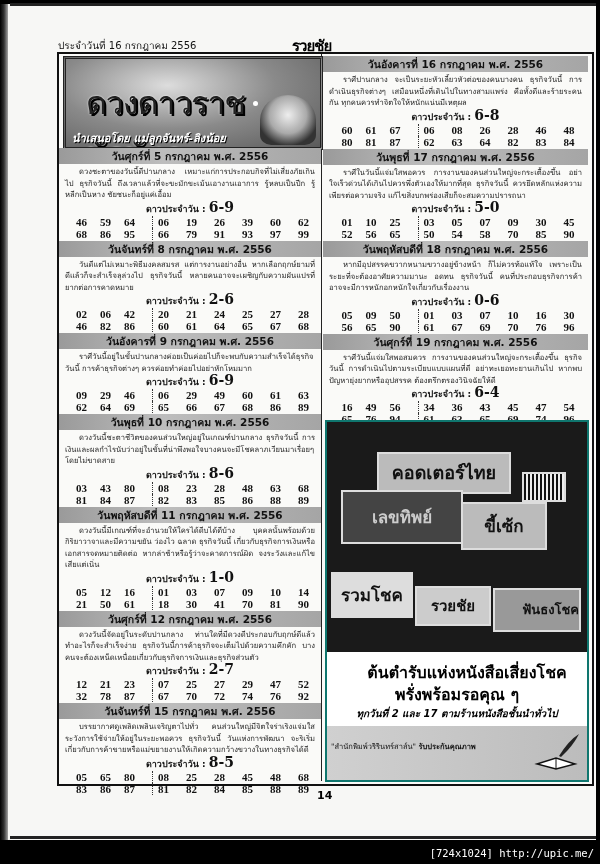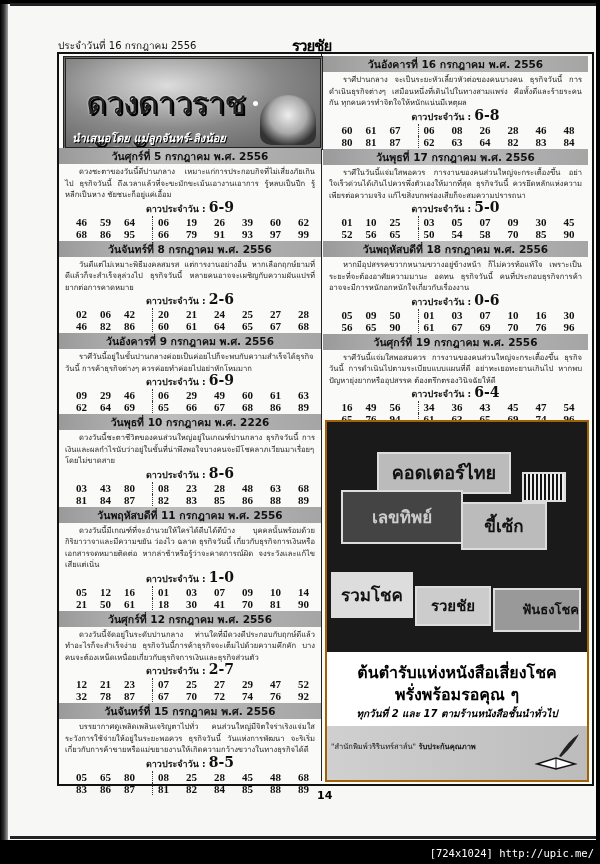--- a/index.html
+++ b/index.html
@@ -18,24 +18,24 @@
   .banner-sub{position:absolute;left:6px;top:70px;font-family:"DejaVu Sans",sans-serif;font-size:11px;font-style:italic;font-weight:bold;color:#fff;text-shadow:1px 1px 0 #000;}
   .banner-lion{position:absolute;right:4px;top:36px;width:56px;height:50px;background:radial-gradient(circle at 50% 40%,#eee 0,#aaa 45%,#333 75%);border-radius:50% 50% 20% 20%;}
   .banner-star{position:absolute;right:62px;top:42px;width:5px;height:5px;border-radius:50%;background:#fff;}
   .sec-head{height:16px;line-height:16px;text-align:center;font-family:"DejaVu Sans",sans-serif;font-size:10.5px;font-weight:bold;color:#111;background:linear-gradient(90deg,#9a9a9a,#bdbdbd 40%,#a5a5a5);}
   .sec-text{font-family:"DejaVu Sans",sans-serif;font-size:7.6px;line-height:11.5px;color:#222;padding:2px 6px 0 6px;text-indent:14px;text-align:justify;}
   .star-line{text-align:center;font-family:"DejaVu Sans",sans-serif;font-size:9px;font-weight:bold;color:#111;line-height:13px;}
   .star-line b{font-family:"DejaVu Serif",serif;font-size:14px;}
   .nums{display:grid;grid-template-columns:repeat(3,24px) 10px repeat(6,28px);justify-content:center;font-family:"Liberation Serif",serif;font-weight:bold;font-size:11px;line-height:12px;color:#111;padding-bottom:1px;margin-left:22px;}
   .nums .dv{border-left:1px dotted #333;margin:0 4px;}
   .nums span{text-align:left;}
-  .ad{position:absolute;left:2px;top:366px;width:260px;height:358px;border:2px solid #a16207;background:#fff;}
+  .ad{position:absolute;left:2px;top:366px;width:260px;height:358px;border:2px solid #0f766e;background:#fff;}
   .ad-photo{position:absolute;left:0;top:0;width:260px;height:230px;background:#1a1a1a;overflow:hidden;}
   .paper{position:absolute;font-family:"DejaVu Sans",sans-serif;font-weight:bold;color:#111;border:2px solid #ddd;background:#bbb;text-align:center;}
-  .ad-l1{position:absolute;left:0;top:238px;width:260px;text-align:center;font-family:"DejaVu Sans",sans-serif;font-size:16px;font-weight:bold;color:#000;}
+  .ad-l1{position:absolute;left:0;top:238px;width:260px;text-align:center;font-family:"DejaVu Sans",sans-serif;font-size:16px;font-weight:bold;color:#000;padding-left:10px;}
   .ad-l2{position:absolute;left:0;top:260px;width:260px;text-align:center;font-family:"DejaVu Sans",sans-serif;font-size:16px;font-weight:bold;color:#000;}
   .ad-l3{position:absolute;left:0;top:284px;width:260px;text-align:center;font-family:"DejaVu Sans",sans-serif;font-size:10px;font-weight:bold;font-style:italic;color:#000;}
   .ad-foot{position:absolute;left:0;top:304px;width:260px;height:54px;background:linear-gradient(90deg,#d0d0d0,#bcbcbc);}
   .ad-pub{position:absolute;left:4px;top:14px;font-family:"DejaVu Sans",sans-serif;font-size:7.5px;color:#111;}
   .ad-pub b{font-weight:bold;}
   .ad-logo{position:absolute;right:6px;top:6px;width:50px;height:40px;}
   .pagenum{position:absolute;left:317px;top:789px;font-family:"DejaVu Sans",sans-serif;font-size:11px;font-weight:bold;color:#000;}
   .watermark{position:absolute;right:6px;top:847px;font-family:"DejaVu Sans Mono",monospace;font-size:10.5px;color:#fff;}
 </style>
 </head>
@@ -143,21 +143,21 @@
           <span class="dv"></span>
           <span>65</span>
           <span>66</span>
           <span>67</span>
           <span>68</span>
           <span>86</span>
           <span>89</span>
         </div>
   </div>
       <div>
-    <div class="sec-head">วันพุธที่ 10 กรกฎาคม พ.ศ. 2226</div>
+    <div class="sec-head">วันพุธที่ 10 กรกฎาคม พ.ศ. 2556</div>
     <div class="sec-text">ดวงวันนี้ชะตาชีวิตของคนส่วนใหญ่อยู่ในเกณฑ์ปานกลาง ธุรกิจวันนี้ การเงินและผลกำไรนับว่าอยู่ในขั้นที่น่าพึงพอใจบางคนจะมีโชคลาภเวียนมาเรื่อยๆ โดยไม่ขาดสาย</div>
     <div class="star-line">
       <span>ดาวประจำวัน :</span>
       <b>8-6</b>
     </div>
     <div class="nums">
           <span>03</span>
           <span>43</span>
           <span>80</span>
           <span class="dv"></span>

